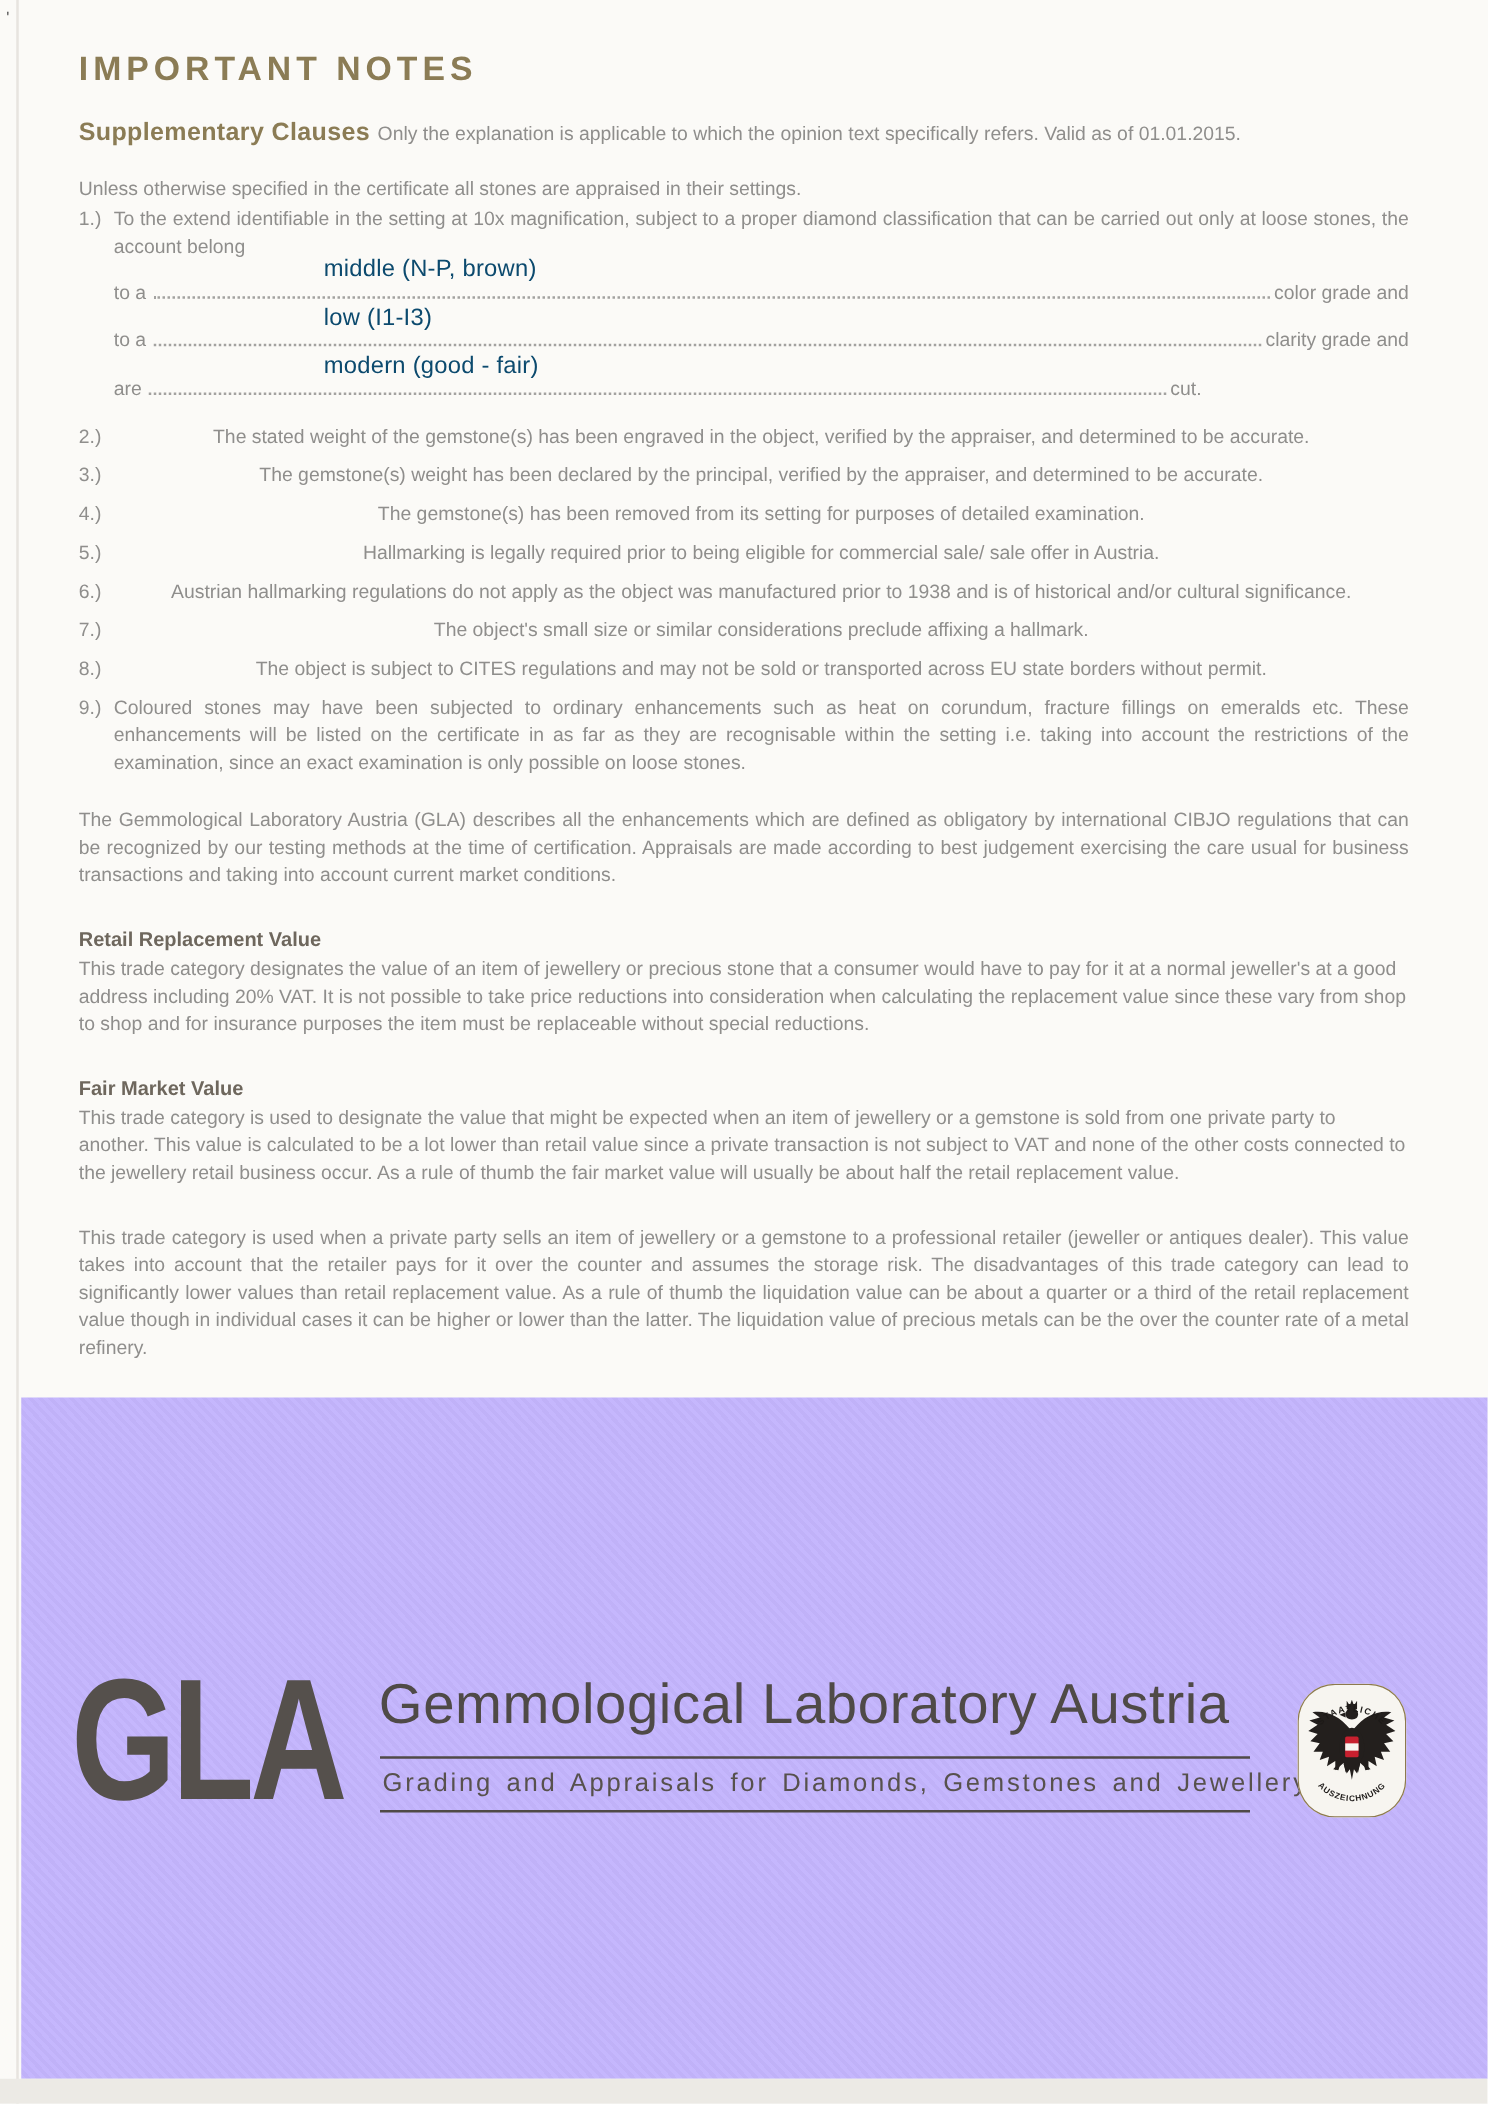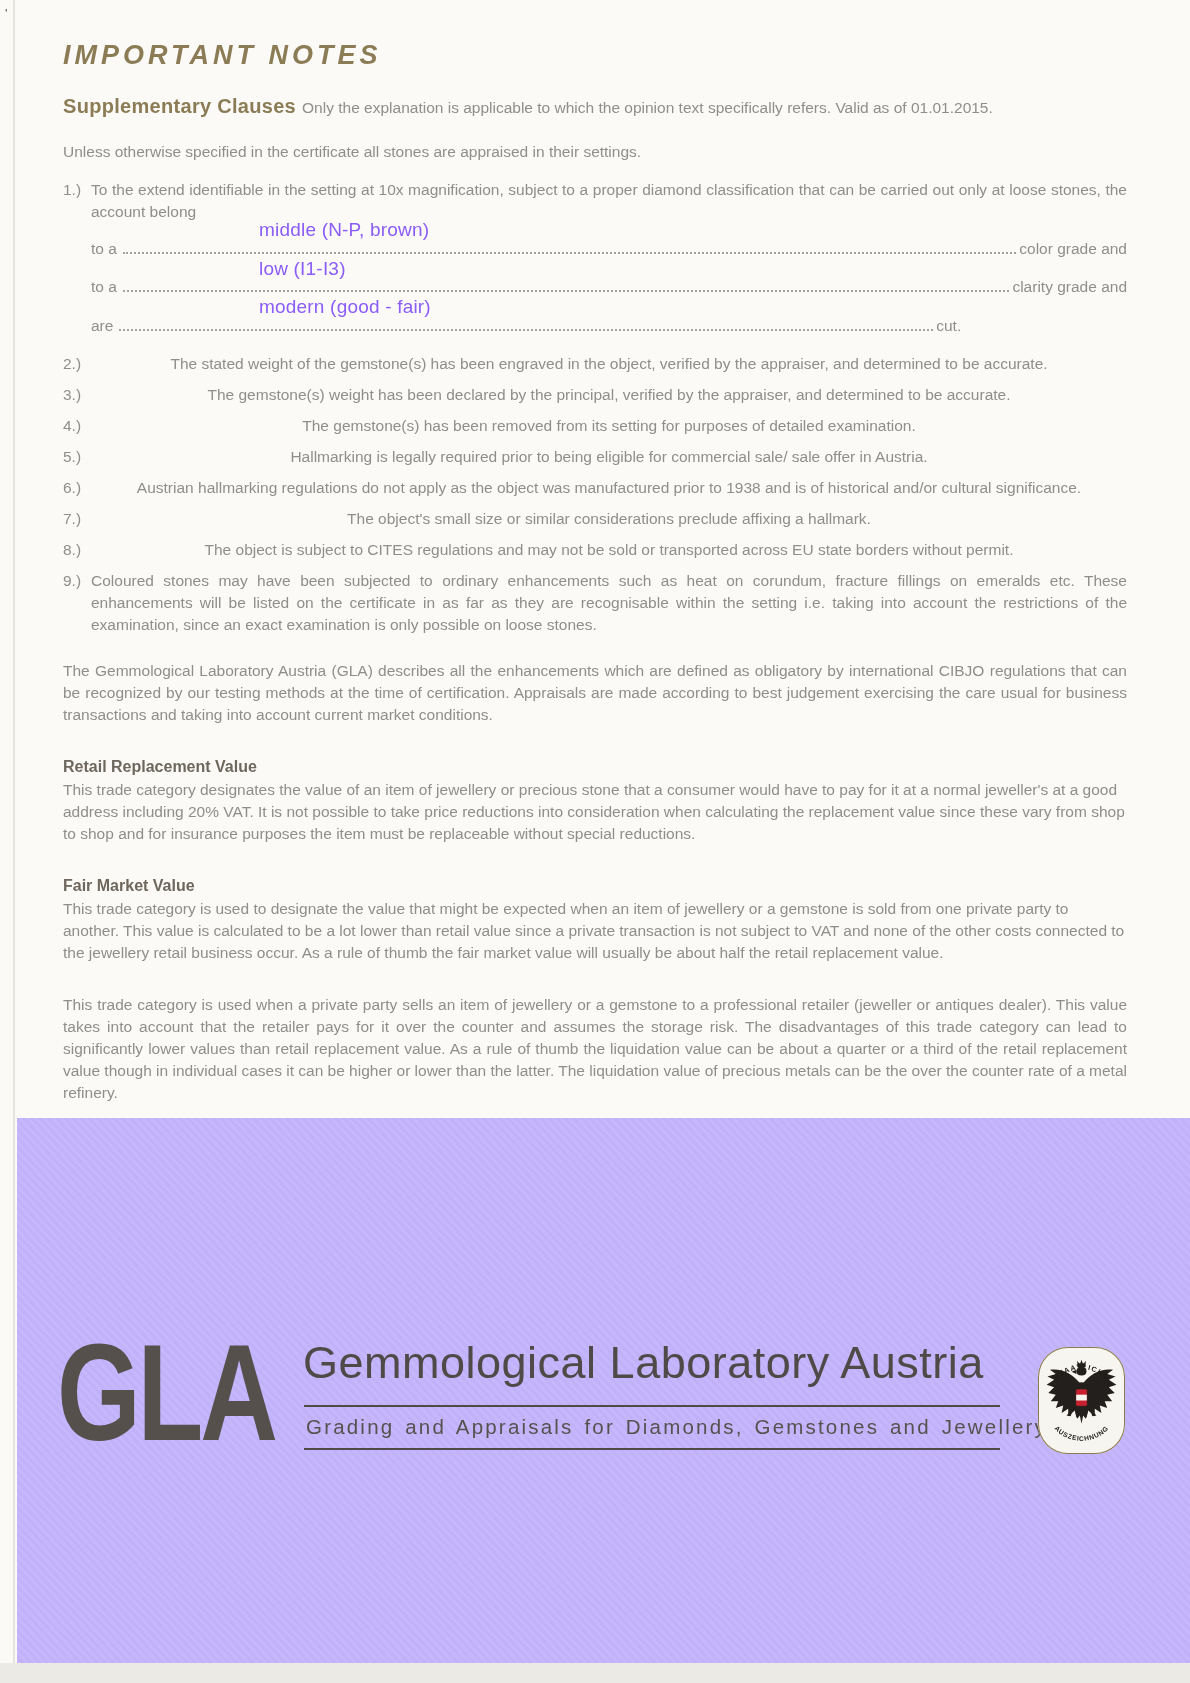--- a/index.html
+++ b/index.html
@@ -10,35 +10,35 @@
     position:relative;overflow:hidden;
   }
   #page{position:absolute;inset:0;}
   
   .left-edge{position:absolute;left:13px;top:0;bottom:0;width:2px;background:#e7e4df;}
   .scan-tick{position:absolute;left:5px;top:6px;color:#555;font-size:13px;}
 
   .content{position:absolute;left:63px;right:63px;top:36px;color:#8f8e8c;font-size:15.5px;line-height:1.42;}
 
   .doc-title{
-    color:#8b7c55;font-size:27px;font-weight:bold;letter-spacing:4px;margin:0 0 18px 0;font-style:italic;
+    color:#8b7c55;font-size:27px;font-weight:bold;letter-spacing:4px;margin:0 0 18px 0;
   }
   .supp-row{margin:0 0 20px 0;color:#8f8e8c;}
   .supp-label{color:#8b7c55;font-size:20px;font-weight:bold;letter-spacing:.3px;margin-right:6px;}
 
-  .intro{margin:0 0 16px 0;}
+  .intro{margin:0 0 2px 0;}
 
   .clause{display:flex;margin:0 0 9px 0;}
   .clause .num{flex:0 0 28px;}
   .clause .ctext{flex:1;text-align:justify;}
   .clause.ragged .ctext{text-align:center;}
 
   
   .annotation{
-    color:#8b5cf6;font-size:19px;font-weight:500;letter-spacing:.2px;
+    color:#0c4a6e;font-size:19px;font-weight:500;letter-spacing:.2px;
     margin:-4px 0 -3px 168px;line-height:1.15;
   }
   .leader-row{display:flex;align-items:baseline;margin:0 0 2px 0;}
   .leader-row .prefix{flex:0 0 auto;}
   .leader-row .leader{flex:1 1 auto;border-bottom:2px dotted #a3a2a0;margin:0 3px 4px 6px;height:1px;}
   .leader-row .suffix{flex:0 0 auto;}
   .leader-row.short{width:84%;}
 
   .para{margin:24px 0 0 0;text-align:justify;}
   .section{margin:30px 0 0 0;}

